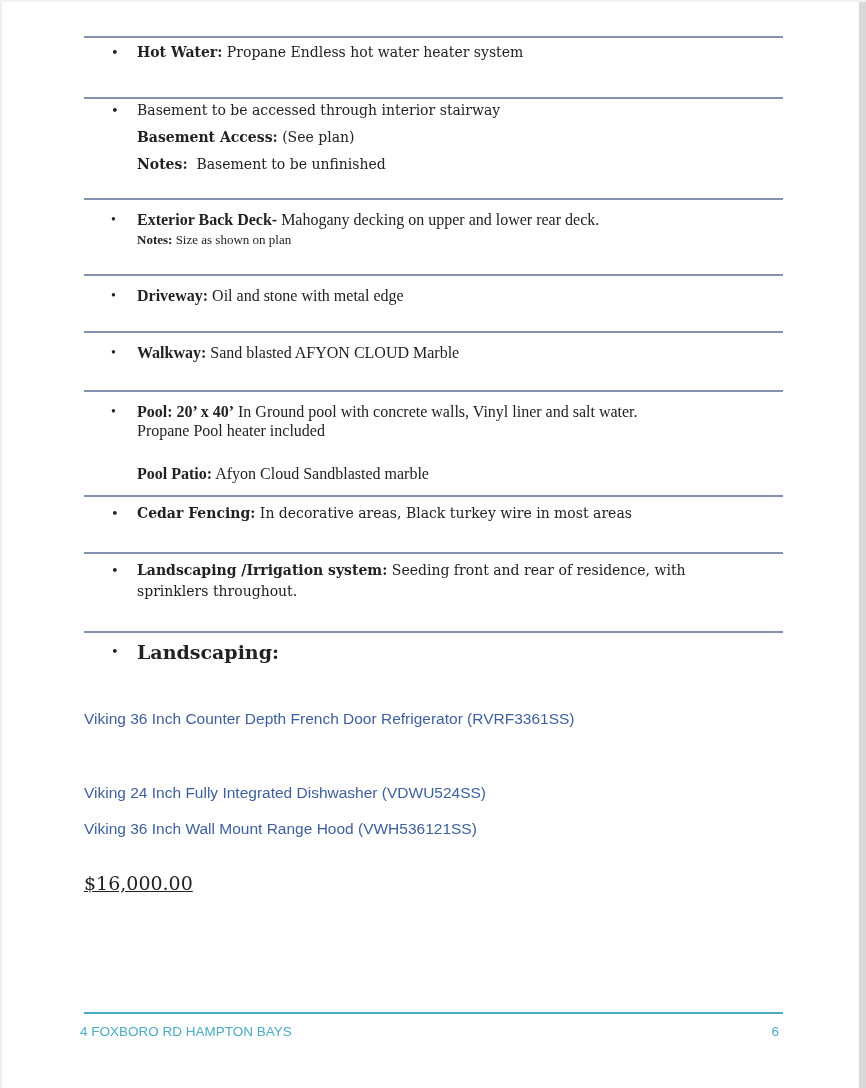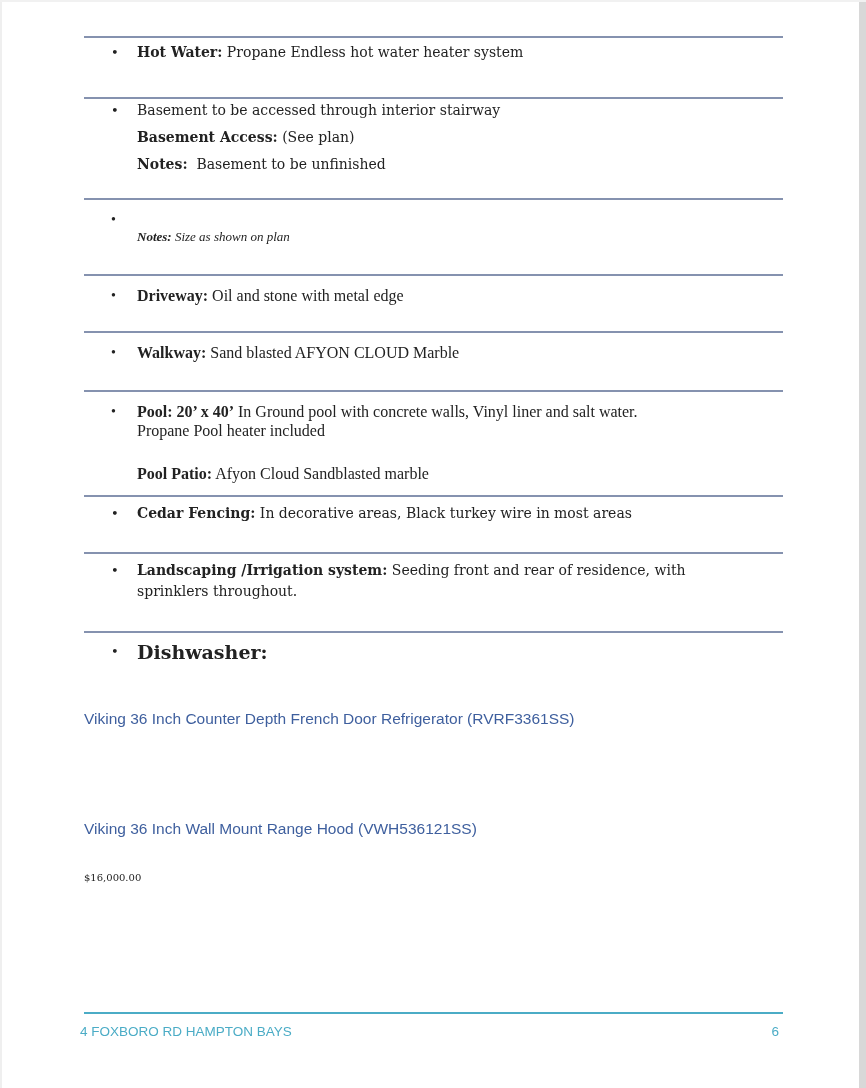--- a/index.html
+++ b/index.html
@@ -23,36 +23,36 @@
   .t{white-space:pre-wrap;}
 
   .georgia{font-family:"DejaVu Serif",serif;font-size:14px;line-height:21px;}
   .georgia .gutter{font-size:13px;}
   .times{font-family:"Liberation Serif",serif;font-size:16px;line-height:19px;}
   .times .gutter{font-size:14px;}
   .pad4{padding-top:4px;}  .pad1{padding-top:1px;}
   .pad10{padding-top:10px;} .pad6{padding-top:6px;} .pad7{padding-top:7px;}
 
   .basement p{margin:0 0 6px 0;}
-  .notes-times{margin-top:19px;font-size:13px;line-height:16px;font-style:italic;}
+  .notes-times{margin-top:3px;font-size:13px;line-height:16px;}
   .pool-patio{margin-top:24px;}
   .allow-title{font-size:19px;line-height:24px;}
 
   .appliances{
     position:absolute;left:84px;top:661px;width:699px;
     font-family:"Liberation Serif",serif;font-size:16px;line-height:18.5px;
   }
   .link-row{
     position:absolute;left:84px;width:699px;
     font-family:"Liberation Sans",sans-serif;font-size:15.5px;line-height:18px;
   }
   .link-row a{color:var(--link,#3e5f9e);text-decoration:none;cursor:pointer;margin-top:28px;}
   .amount{
     position:absolute;left:84px;top:872px;
-    font-family:"DejaVu Serif",serif;font-size:10px;
+    font-family:"DejaVu Serif",serif;font-size:19px;text-decoration:underline;
   }
   .footer-line{position:absolute;left:84px;top:1012px;width:699px;height:2px;background:var(--footer,#4bacc6);}
   .footer-text{
     position:absolute;left:80px;top:1024px;width:699px;
     font-family:"Liberation Sans",sans-serif;font-size:13.5px;color:var(--footer,#4bacc6);
   }
   .page-num{position:absolute;right:0;top:0;}
 </style>
 </head>
 <body>
@@ -74,20 +74,21 @@
         <p><span class="b t">Basement Access:</span><span class="t"> (See plan)</span></p>
         <p><span class="b t">Notes:</span><span class="t">  Basement to be unfinished</span></p>
       </div>
     </div>
   </div>
 
   <div class="section times pad10" style="top:198px">
     <div class="row">
       <div class="gutter">•</div>
       <div class="content">
+        <div><span class="b t">Exterior Back Deck-</span><span class="t"> Mahogany decking on upper and lower rear deck.</span></div>
         <div class="notes-times"><span class="b t">Notes:</span><span class="t"> Size as shown on plan</span></div>
       </div>
     </div>
   </div>
 
   <div class="section times pad10" style="top:274px">
     <div class="row">
       <div class="gutter">•</div>
       <div class="content"><span class="b t">Driveway:</span><span class="t"> Oil and stone with metal edge</span></div>
     </div>
@@ -122,26 +123,27 @@
     <div class="row">
       <div class="gutter">•</div>
       <div class="content"><span class="b t">Landscaping /Irrigation system:</span><span class="t"> Seeding front and rear of residence, with
 sprinklers throughout.</span></div>
     </div>
   </div>
 
   <div class="section georgia pad7" style="top:631px">
     <div class="row allow-title">
       <div class="gutter">•</div>
-      <div class="content"><span class="b t">Dishwasher:</span></div>
+      <div class="content"><span class="b t">Landscaping:</span></div>
     </div>
   </div>
 
 
   <div class="link-row" style="top:710px"><a>Viking 36 Inch Counter Depth French Door Refrigerator (RVRF3361SS)</a></div>
+  <div class="link-row" style="top:784px"><a>Viking 24 Inch Fully Integrated Dishwasher (VDWU524SS)</a></div>
   <div class="link-row" style="top:820px"><a>Viking 36 Inch Wall Mount Range Hood (VWH536121SS)</a></div>
 
   <div class="amount">$16,000.00</div>
 
   <div class="footer-line"></div>
   <div class="footer-text">
     <span>4 FOXBORO RD HAMPTON BAYS</span>
     <span class="page-num">6</span>
   </div>
 

